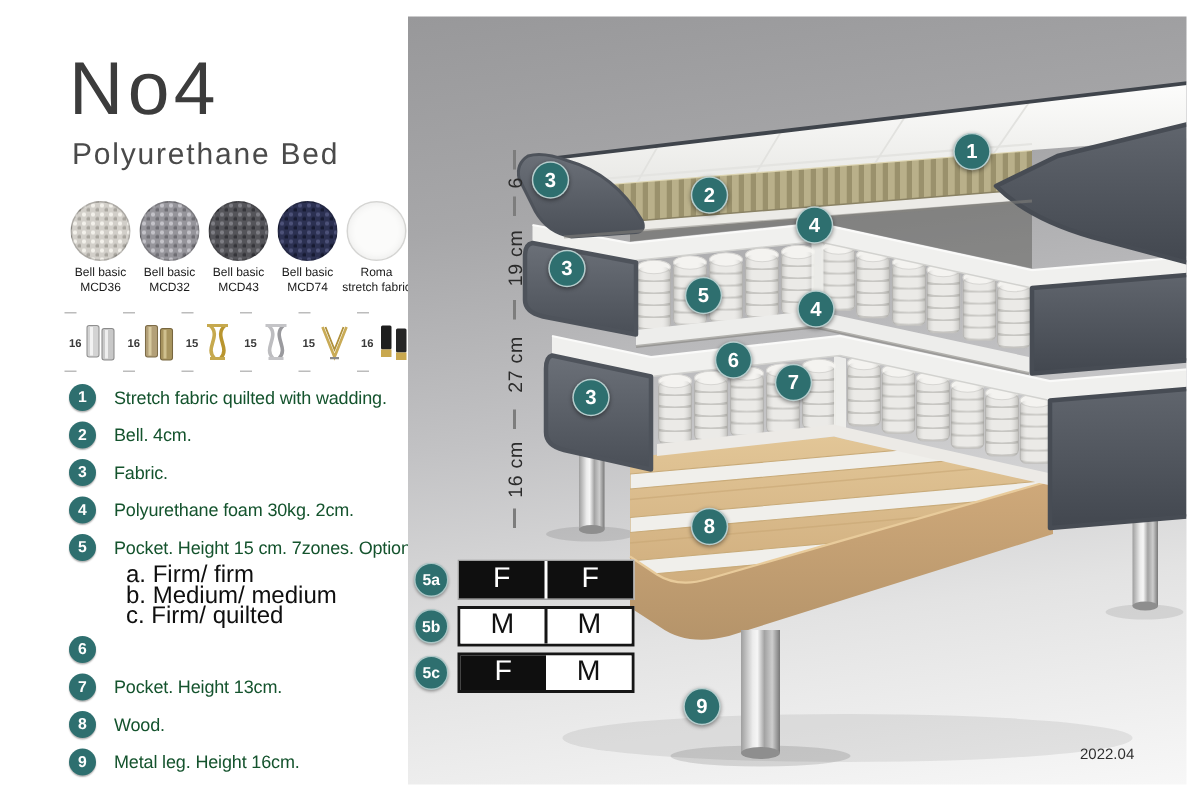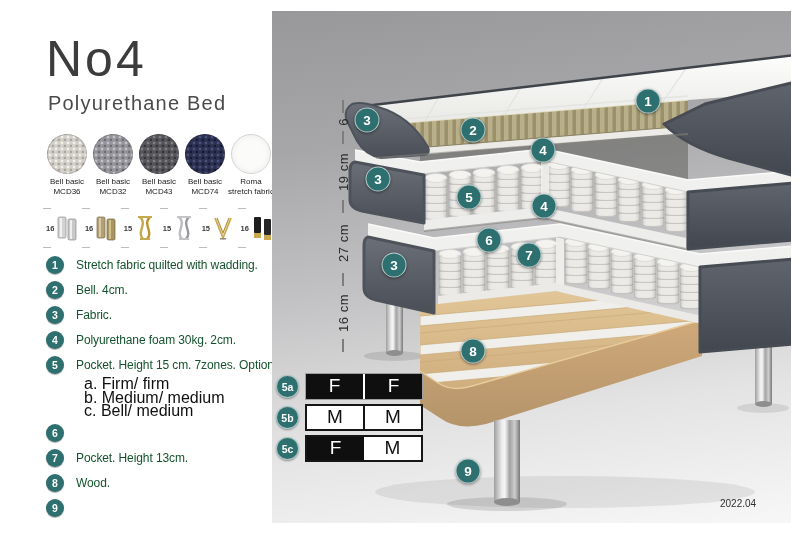--- a/index.html
+++ b/index.html
@@ -190,35 +190,36 @@
       <div class="part-badge">4</div>
       <div class="part-text">Polyurethane foam 30kg. 2cm.</div>
     </div>
     <div class="part-row">
       <div class="part-badge">5</div>
       <div class="part-text">Pocket. Height 15 cm. 7zones. Option:</div>
     </div>
     <div class="part-options">
       <div class="part-option">a. Firm/ firm</div>
       <div class="part-option">b. Medium/ medium</div>
-      <div class="part-option">c. Bell/ medium</div>
+      <div class="part-option">c. Firm/ quilted</div>
     </div>
     <div class="part-row">
       <div class="part-badge">6</div>
     </div>
     <div class="part-row">
       <div class="part-badge">7</div>
       <div class="part-text">Pocket. Height 13cm.</div>
     </div>
     <div class="part-row">
       <div class="part-badge">8</div>
       <div class="part-text">Wood.</div>
     </div>
     <div class="part-row">
       <div class="part-badge">9</div>
+      <div class="part-text">Metal leg. Height 16cm.</div>
     </div>
   </div>
 </div>
 
 <div class="right-panel">
 
   <svg class="bed-svg" width="519" height="512" viewBox="272 11 519 512">
     <defs>
       <pattern id="coil" patternUnits="userSpaceOnUse" width="24" height="8">
         <rect width="24" height="8" fill="#ebeae7"></rect>

